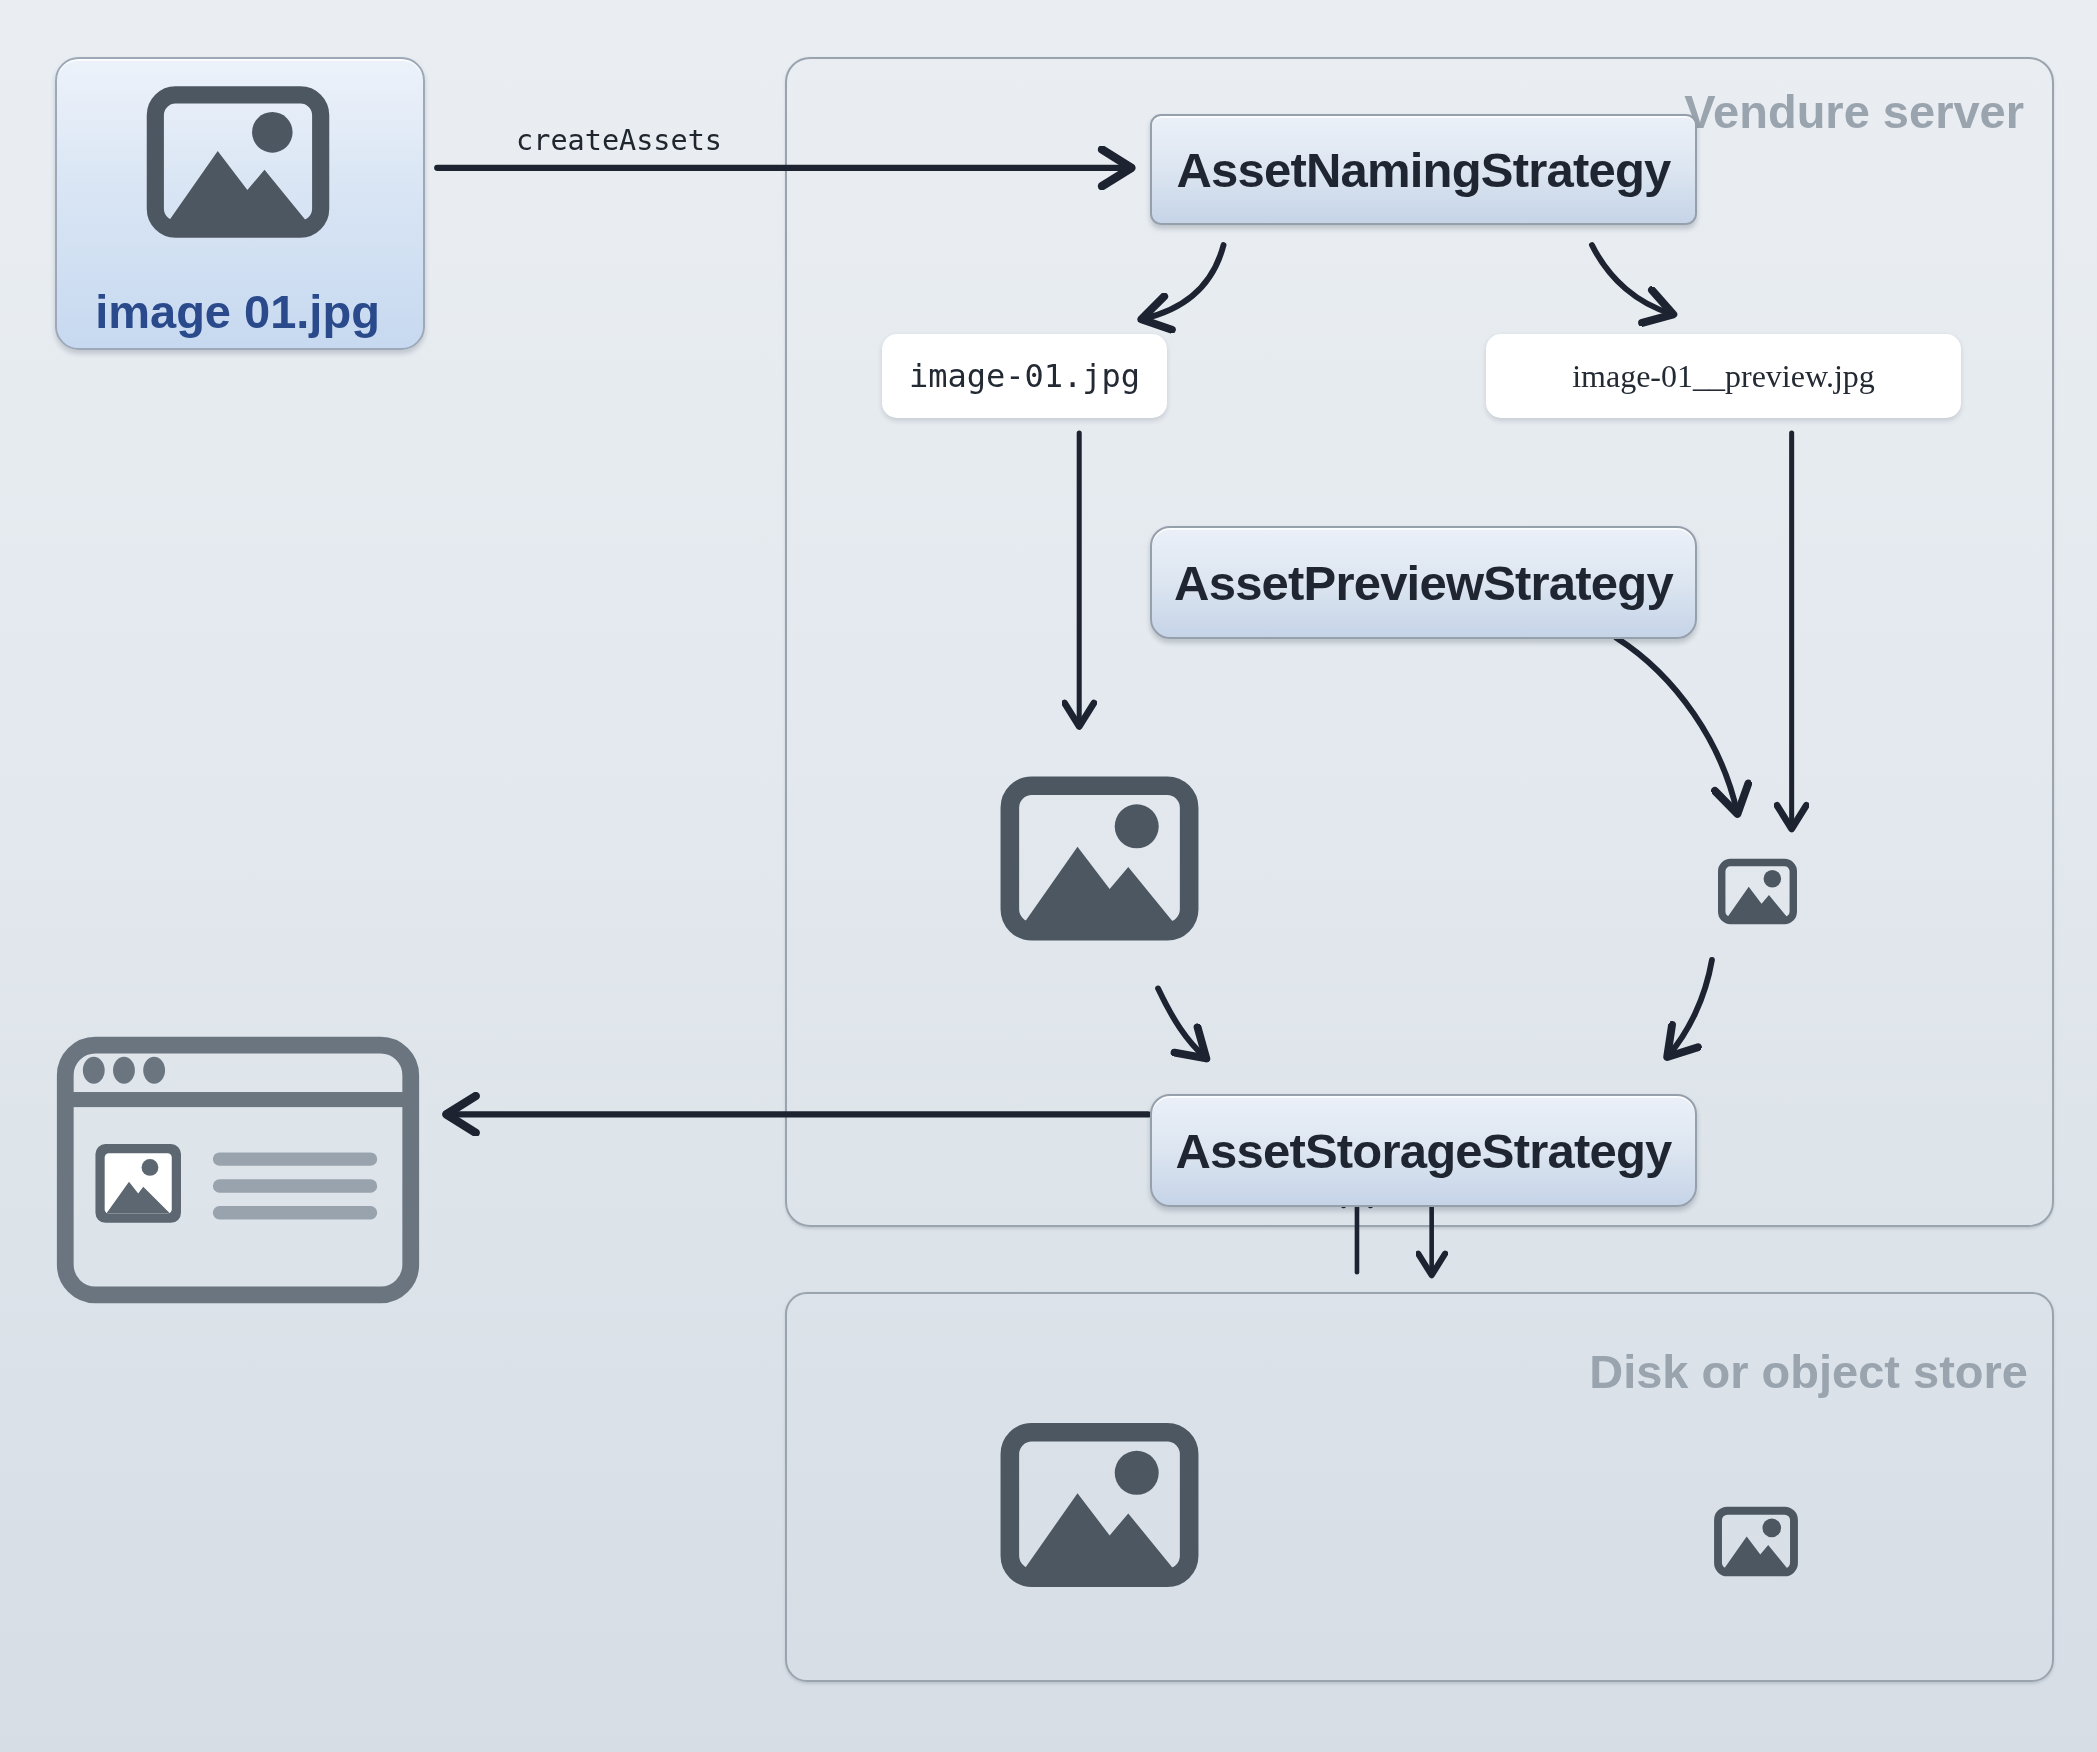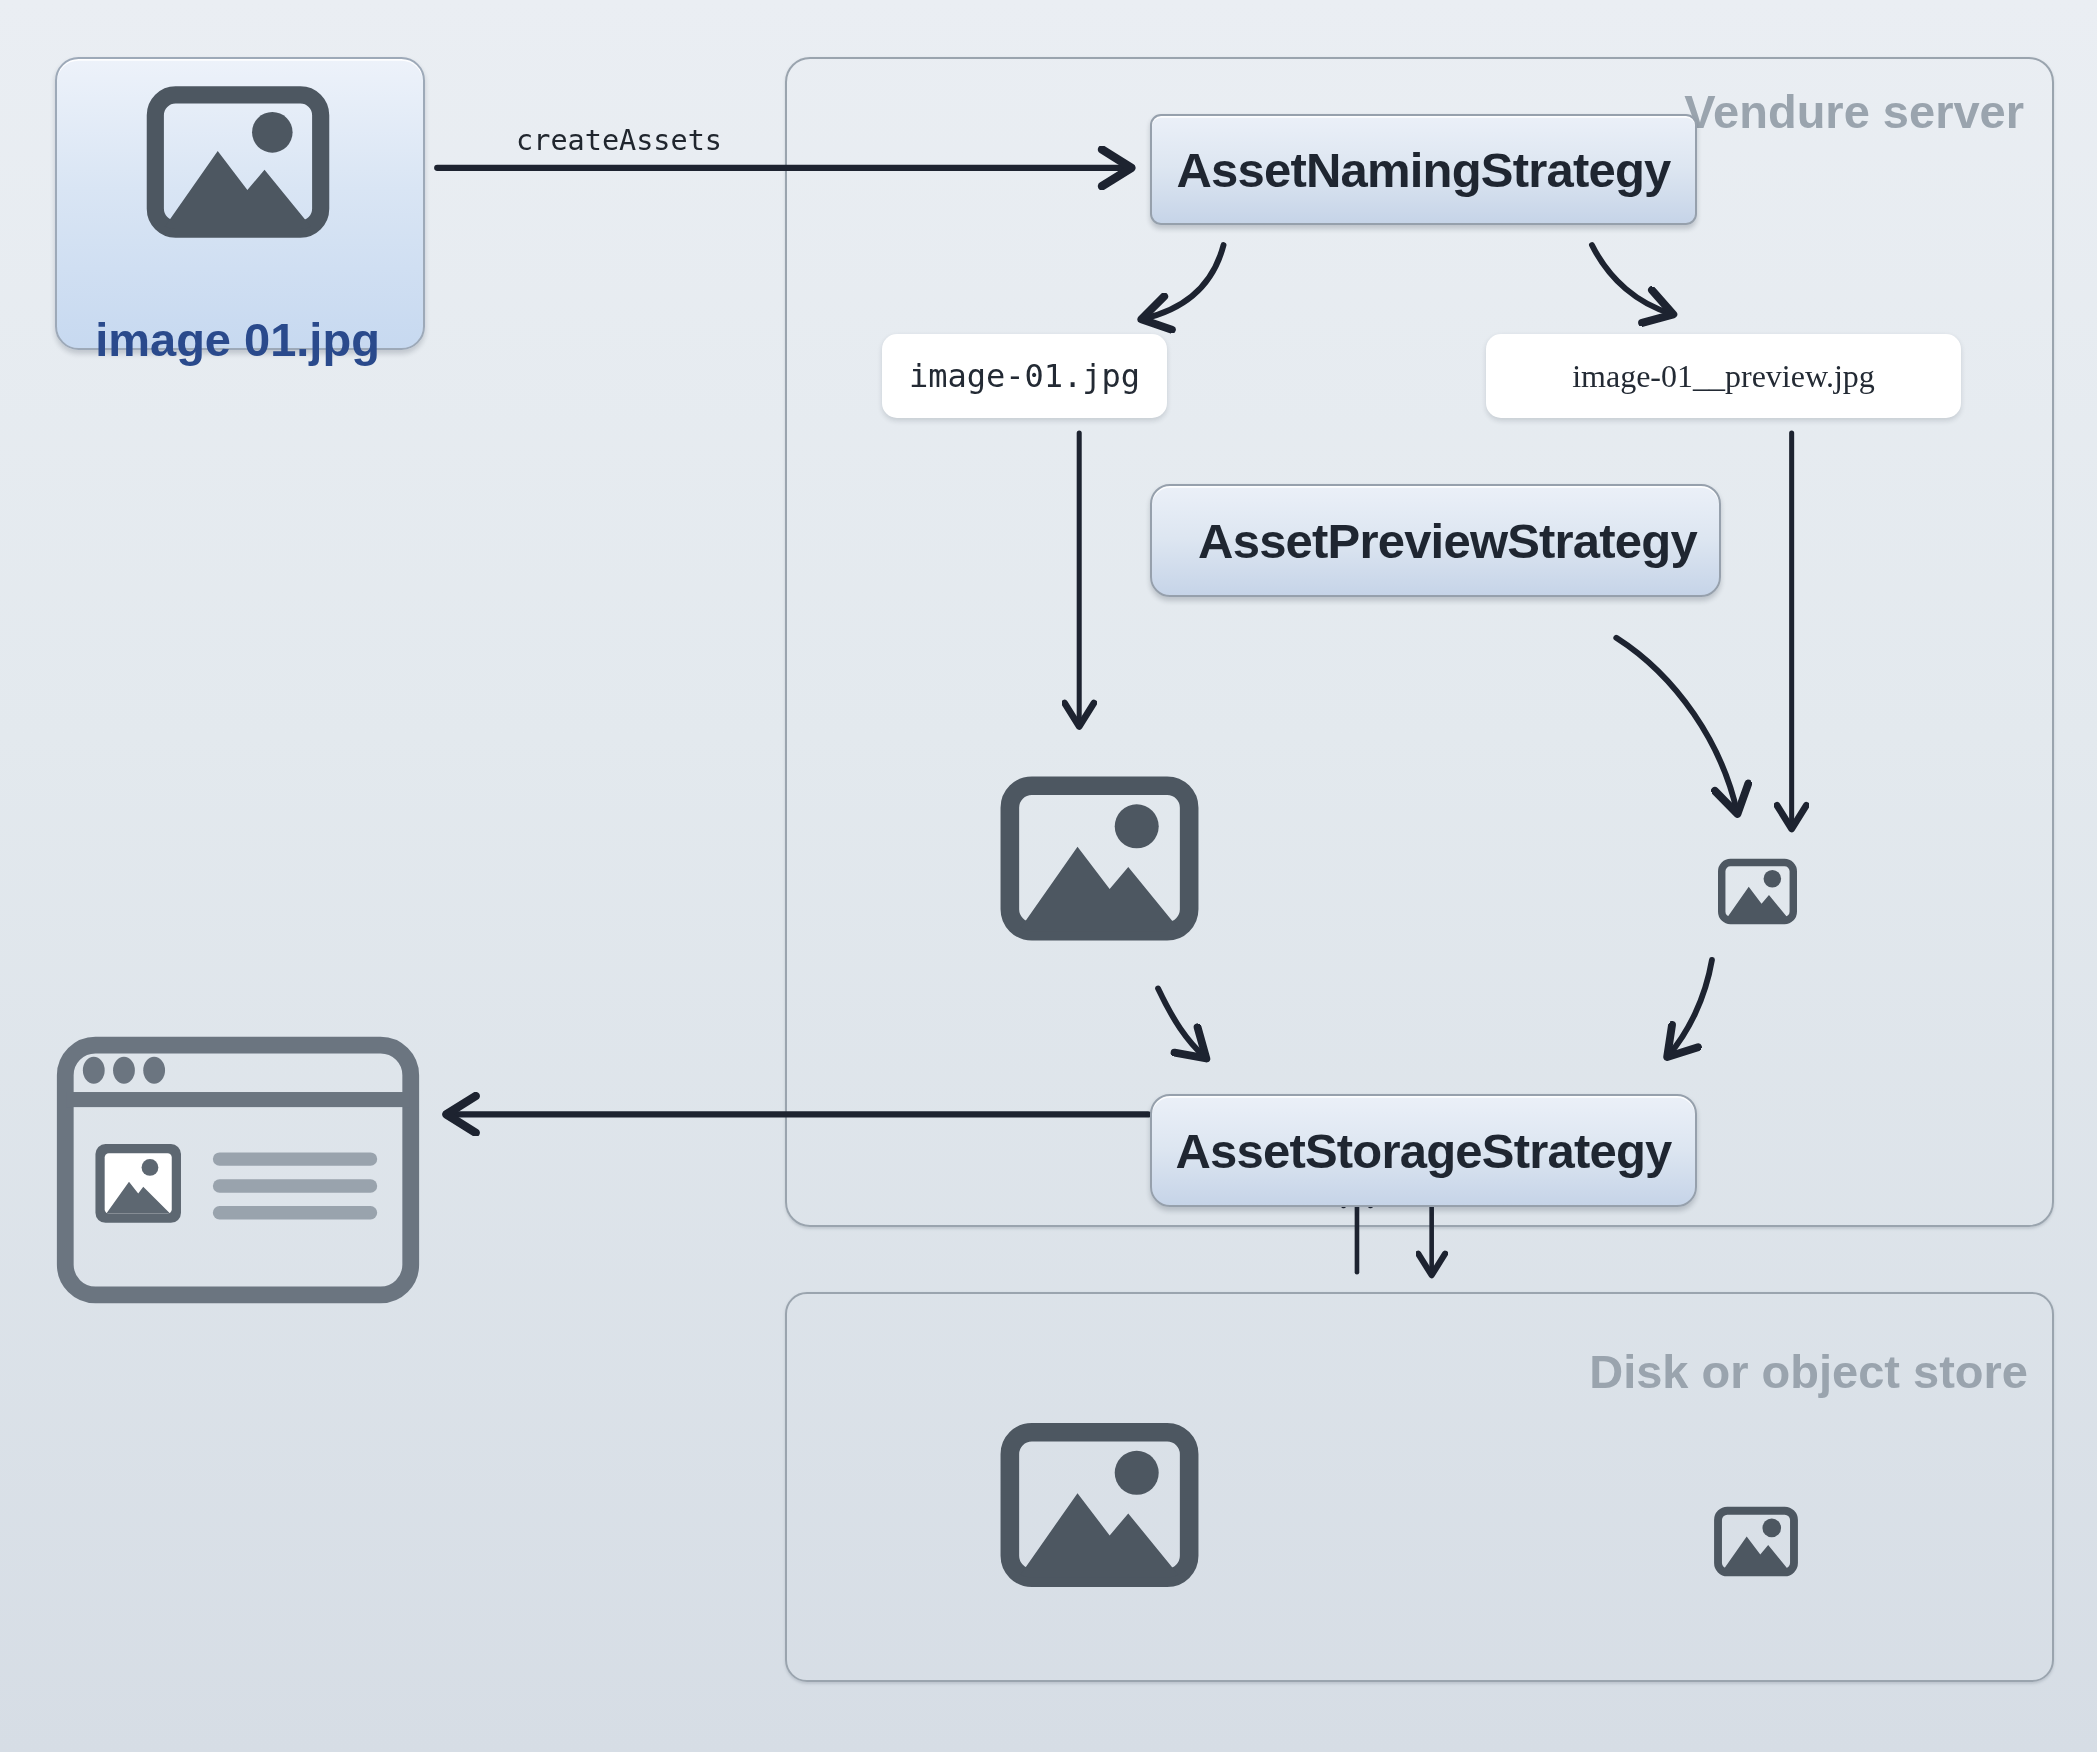--- a/index.html
+++ b/index.html
@@ -24,21 +24,21 @@
     font-family:"DejaVu Sans Mono",monospace;font-size:32px;color:#232a34;white-space:nowrap;
     background:#ffffff;border-radius:15px;box-shadow:0 2.5px 5px rgba(30,40,55,.15);
   }
   #source-box{
     position:absolute;border:2.5px solid #9da9b8;border-radius:23.5px;
     background:linear-gradient(180deg,#edf2fa 0%,#d9e5f4 45%,#c7d9f0 100%);
     box-shadow:0 3.4px 5px rgba(30,40,55,.18), inset 0 1.7px 0 rgba(255,255,255,.9);
   }
   #source-label{
     position:absolute;left:63px;top:284px;width:349px;text-align:center;
-    font-weight:bold;font-size:47px;color:#2a4a8c;white-space:nowrap;margin-top:28px;
+    font-weight:bold;font-size:47px;color:#2a4a8c;white-space:nowrap;
   }
   #create-assets-label{
     position:absolute;left:453px;top:124px;width:269px;text-align:right;
     font-family:"DejaVu Sans Mono",monospace;font-size:28.5px;color:#20262e;white-space:nowrap;
   }
   .hidden-defs{position:absolute;width:0;height:0;overflow:hidden;}
 </style>
 </head>
 <body>
 
@@ -85,21 +85,21 @@
   <div id="source-box" style="left:55px;top:57px;width:366px;height:289px;">
   </div>
   <svg class="abs" style="left:143px;top:84px;" width="190" height="156" viewBox="0 0 120 100">
     <use href="#img-icon"></use>
   </svg>
   <div id="source-label">image 01.jpg</div>
 
   <div id="create-assets-label">createAssets</div>
 
   <div class="strategy" style="left:1150px;top:114px;width:543px;height:107px;border-radius:11px;">AssetNamingStrategy</div>
-  <div class="strategy" style="left:1150px;top:484px;width:543px;height:109px;padding-left:24px;">AssetPreviewStrategy</div>
+  <div class="strategy" style="left:1150px;top:526px;width:543px;height:109px;">AssetPreviewStrategy</div>
   <div class="strategy" style="left:1150px;top:1070px;width:543px;height:109px;margin-top:24px;">AssetStorageStrategy</div>
 
   <div class="file-label" style="left:882px;top:334px;width:285px;height:84px;">image-01.jpg</div>
   <div class="file-label" style="left:1486px;top:334px;width:475px;height:84px;font-family:Liberation Serif, serif;">image-01__preview.jpg</div>
 
   <svg class="abs" style="left:998px;top:773px;" width="203" height="171" viewBox="0 0 120 100">
     <use href="#img-icon"></use>
   </svg>
   <svg class="abs" style="left:1717px;top:855px;" width="81" height="73" viewBox="0 0 120 100">
     <use href="#img-icon"></use>

